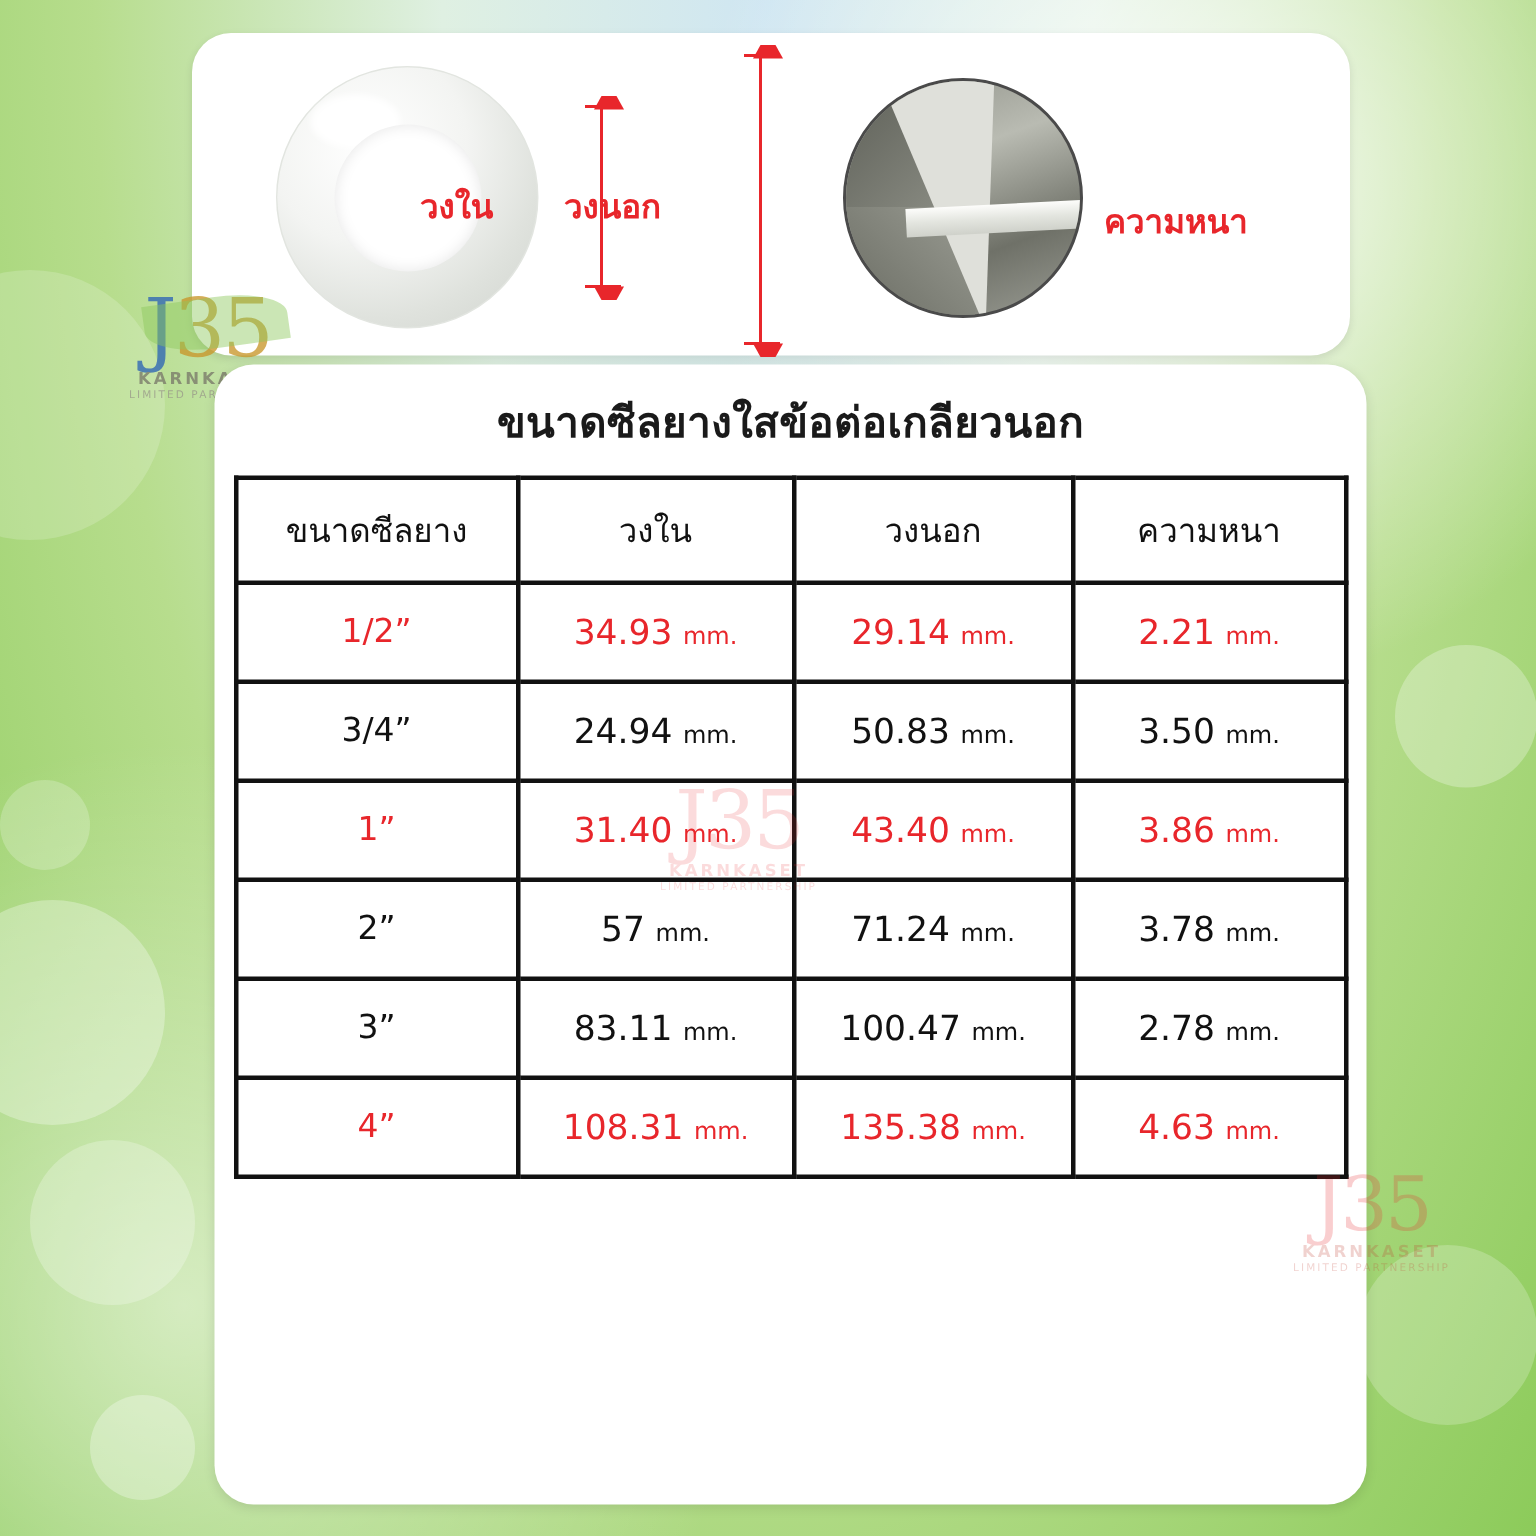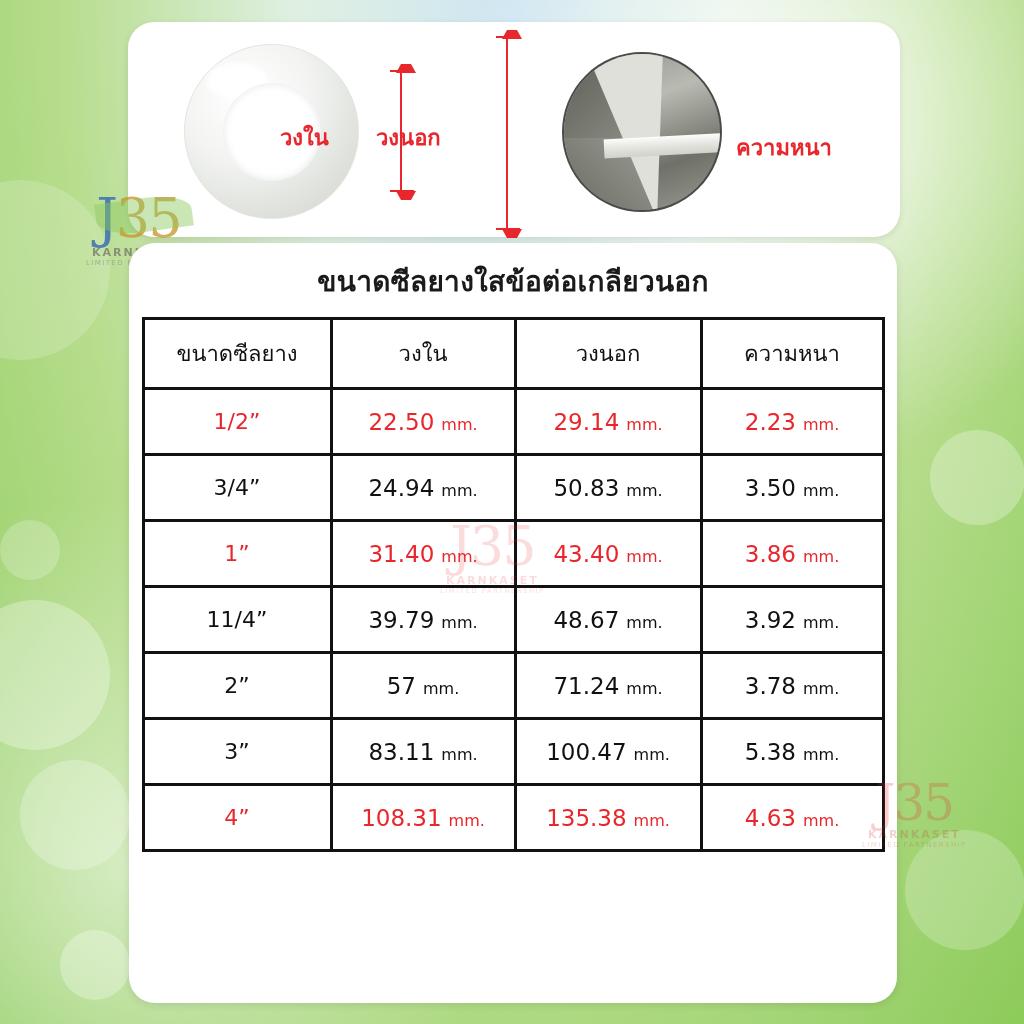--- a/index.html
+++ b/index.html
@@ -137,21 +137,21 @@
     background: linear-gradient(45deg, #6a6c63 0%, #9a9c93 100%);
   }
   .lbl-thick {
     position: absolute; left: 608px; top: 108px;
     color: #e8262b; font-size: 22px; font-weight: 700;
   }
 
   
   .panel {
     position: absolute;
-    left: 129px; top: 243px;
+    left: 143px; top: 243px;
     width: 768px; height: 760px;
     background: #ffffff;
     border-radius: 26px;
     box-shadow: 0 2px 8px rgba(0,0,0,0.10);
     overflow: hidden;
   }
   .panel-title {
     text-align: center;
     font-size: 28px;
     font-weight: 700;
@@ -289,53 +289,47 @@
         <tr>
           <th>ขนาดซีลยาง</th>
           <th>วงใน</th>
           <th>วงนอก</th>
           <th>ความหนา</th>
         </tr>
       </thead>
       <tbody id="table-body">
           <tr class="red">
             <td class="sz">1/2”</td>
-            <td><span class="val">22.50</span> <span class="unit">mm.</span></td>
+            <td><span class="val">34.93</span> <span class="unit">mm.</span></td>
             <td><span class="val">29.14</span> <span class="unit">mm.</span></td>
-            <td><span class="val">2.23</span> <span class="unit">mm.</span></td>
+            <td><span class="val">2.21</span> <span class="unit">mm.</span></td>
           </tr>
           <tr>
             <td class="sz">3/4”</td>
             <td><span class="val">24.94</span> <span class="unit">mm.</span></td>
             <td><span class="val">50.83</span> <span class="unit">mm.</span></td>
             <td><span class="val">3.50</span> <span class="unit">mm.</span></td>
           </tr>
           <tr class="red">
             <td class="sz">1”</td>
             <td><span class="val">31.40</span> <span class="unit">mm.</span></td>
             <td><span class="val">43.40</span> <span class="unit">mm.</span></td>
             <td><span class="val">3.86</span> <span class="unit">mm.</span></td>
           </tr>
           <tr>
-            <td class="sz">11/4”</td>
-            <td><span class="val">39.79</span> <span class="unit">mm.</span></td>
-            <td><span class="val">48.67</span> <span class="unit">mm.</span></td>
-            <td><span class="val">3.92</span> <span class="unit">mm.</span></td>
-          </tr>
-          <tr>
             <td class="sz">2”</td>
             <td><span class="val">57</span> <span class="unit">mm.</span></td>
             <td><span class="val">71.24</span> <span class="unit">mm.</span></td>
             <td><span class="val">3.78</span> <span class="unit">mm.</span></td>
           </tr>
           <tr>
             <td class="sz">3”</td>
             <td><span class="val">83.11</span> <span class="unit">mm.</span></td>
             <td><span class="val">100.47</span> <span class="unit">mm.</span></td>
-            <td><span class="val">5.38</span> <span class="unit">mm.</span></td>
+            <td><span class="val">2.78</span> <span class="unit">mm.</span></td>
           </tr>
           <tr class="red">
             <td class="sz">4”</td>
             <td><span class="val">108.31</span> <span class="unit">mm.</span></td>
             <td><span class="val">135.38</span> <span class="unit">mm.</span></td>
             <td><span class="val">4.63</span> <span class="unit">mm.</span></td>
           </tr>
         </tbody>
     </table>
   </div>

